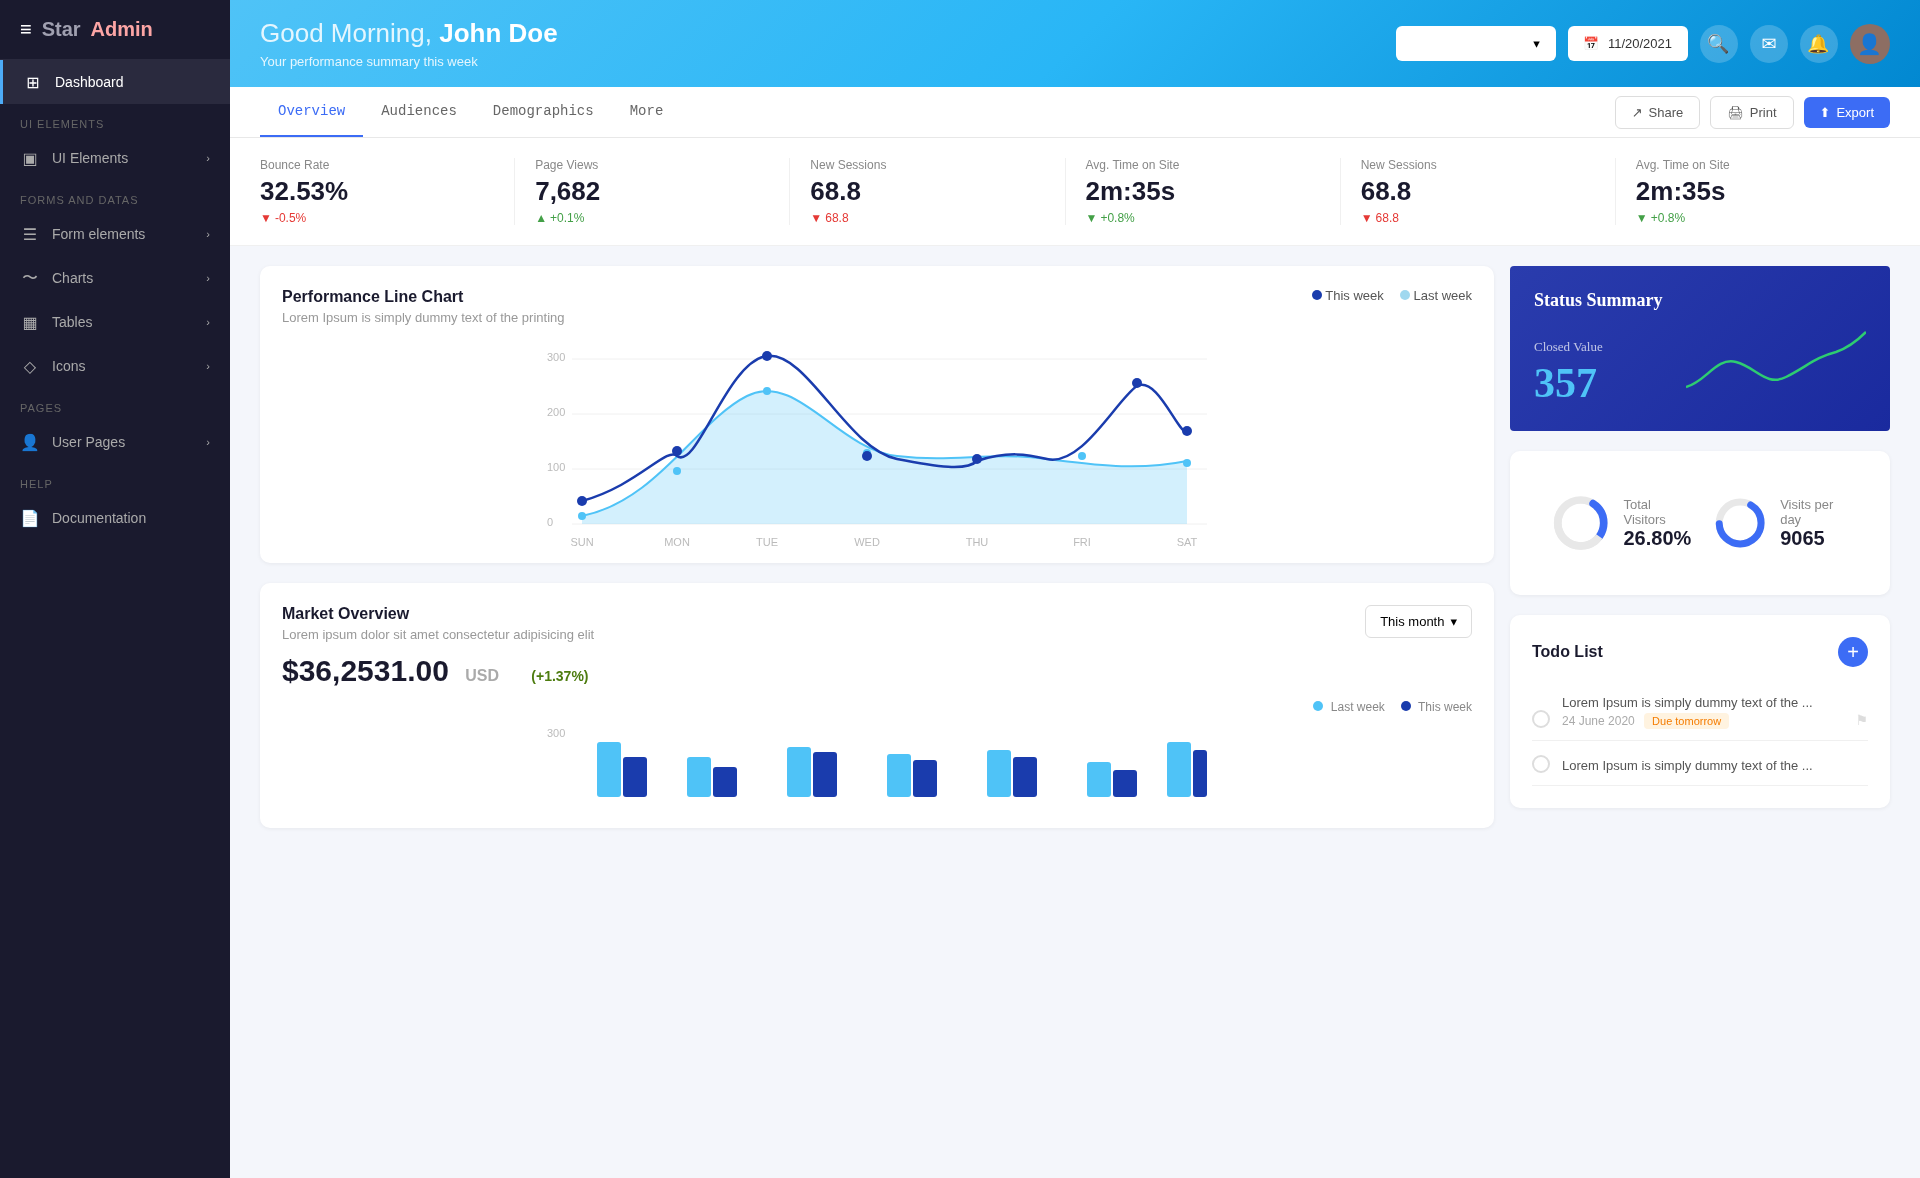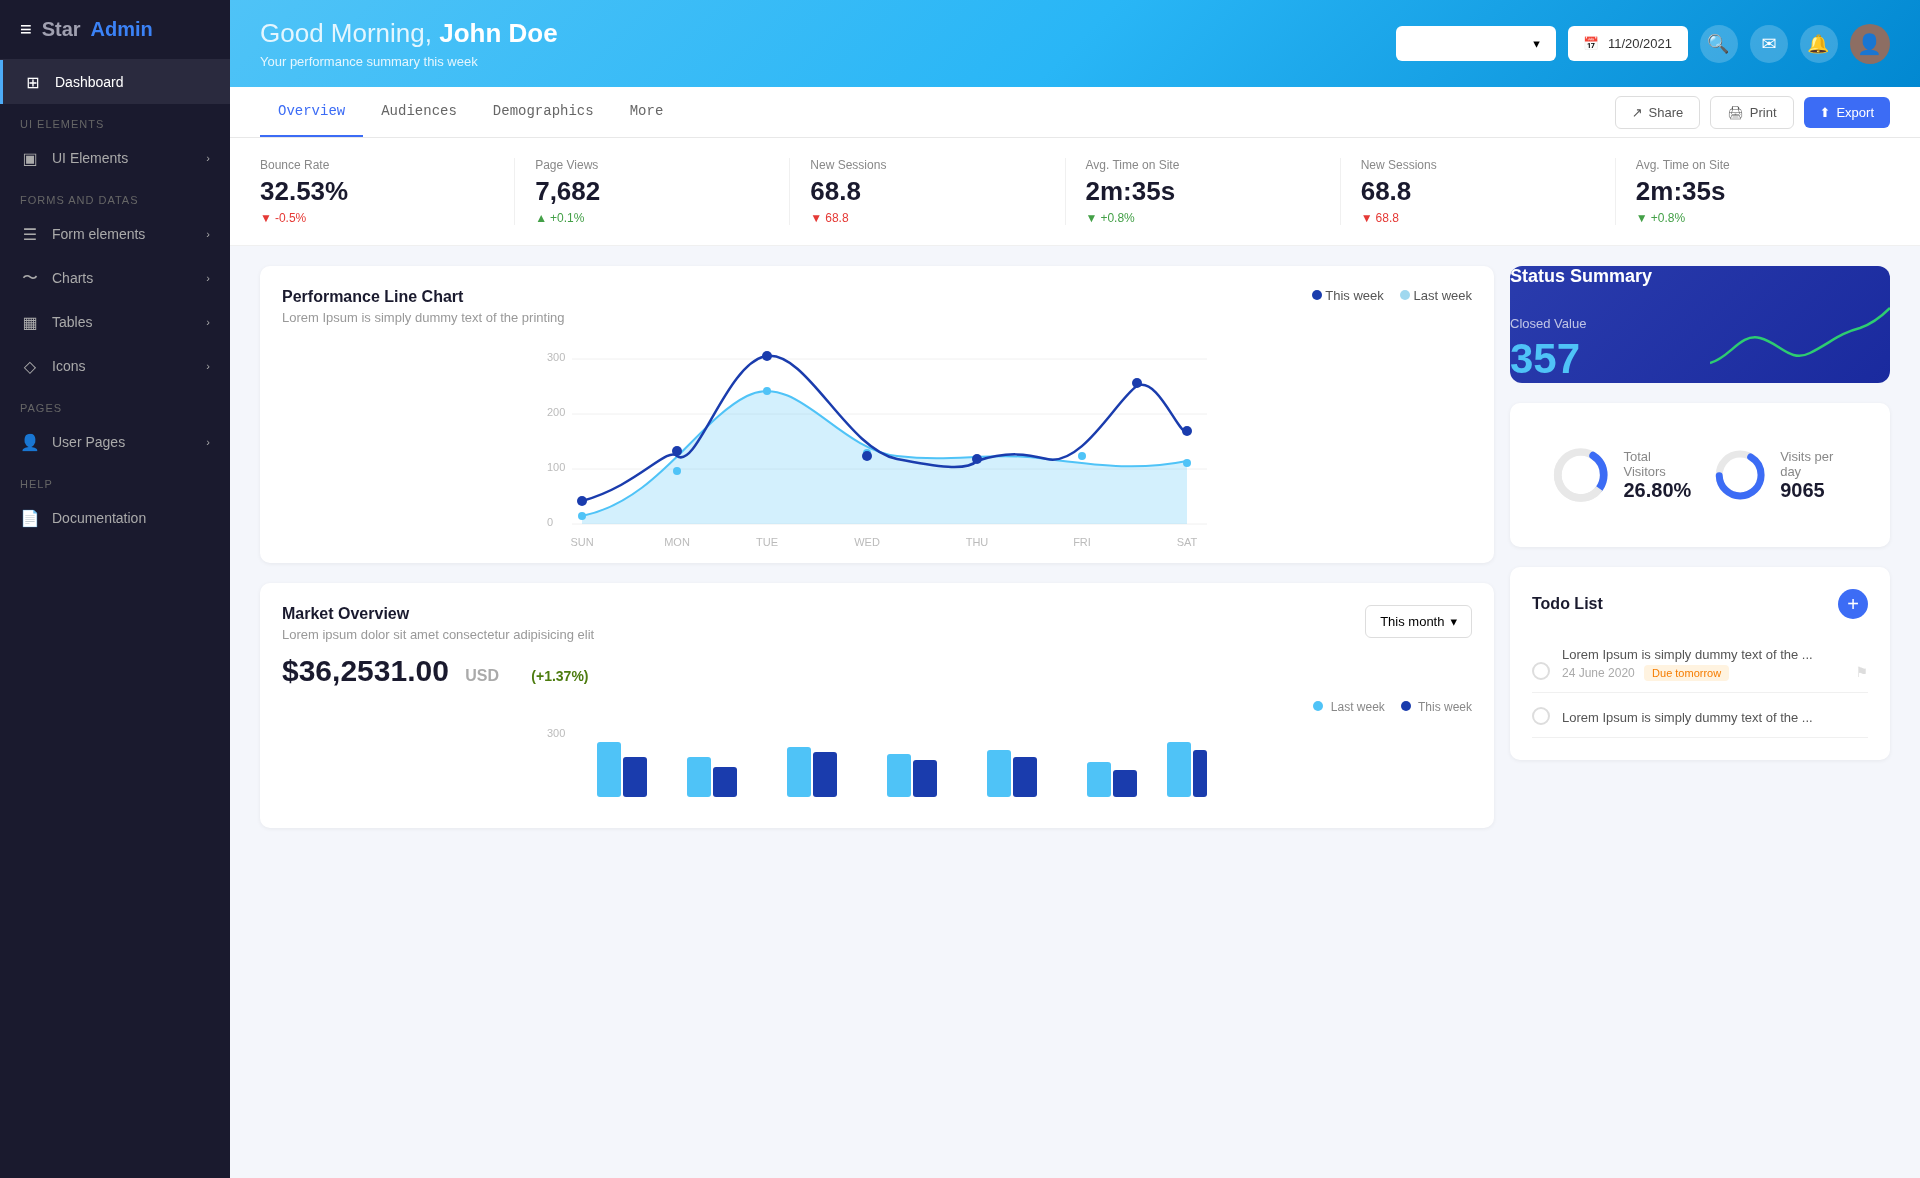--- a/index.html
+++ b/index.html
@@ -19,21 +19,21 @@
       padding: 18px 20px;
       display: flex;
       align-items: center;
       gap: 10px;
       color: #fff;
       font-size: 20px;
       font-weight: 700;
       border-bottom: 1px solid #2a2a3e;
     }
     .sidebar-logo .star { color: #a0a0b0; }
-    .sidebar-logo .admin { color: #3b82f6; }
+    .sidebar-logo .admin { color: #fca5a5; }
     .menu-icon { font-size: 20px; cursor: pointer; }
 
     .nav-item {
       display: flex;
       align-items: center;
       gap: 12px;
       padding: 12px 20px;
       cursor: pointer;
       font-size: 14px;
       color: #aaa;
@@ -269,24 +269,26 @@
 
     .line-chart-area {
       position: relative;
       height: 200px;
       margin-top: 10px;
     }
 
     
     .status-card {
       background: linear-gradient(135deg, #2a3cad 0%, #1a2a9e 100%);
-      border-radius: 12px;
+      border-radius: 4px;
+      padding: 24px;
       color: #fff;
       position: relative;
       overflow: hidden;
+      font-family: Liberation Serif, serif;
     }
     .status-card-title { font-size: 18px; font-weight: 700; margin-bottom: 16px; }
     .status-card-label { font-size: 13px; opacity: 0.7; }
     .status-card-value { font-size: 42px; font-weight: 700; color: #4fc3f7; margin-top: 4px; }
 
     
     .donut-row {
       display: flex;
       gap: 20px;
       padding: 20px;

